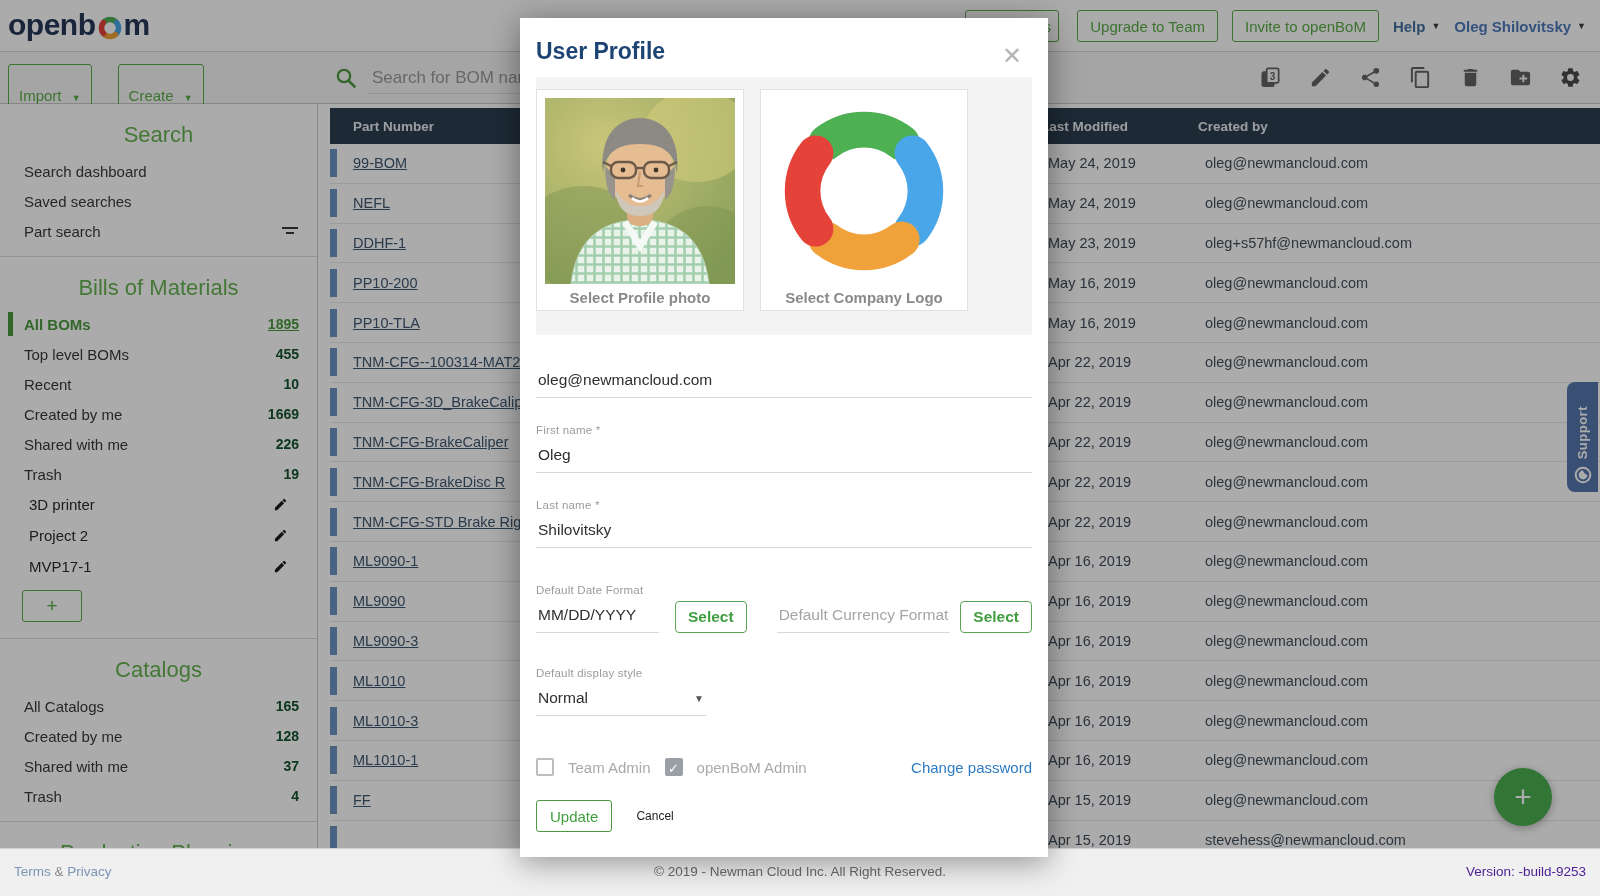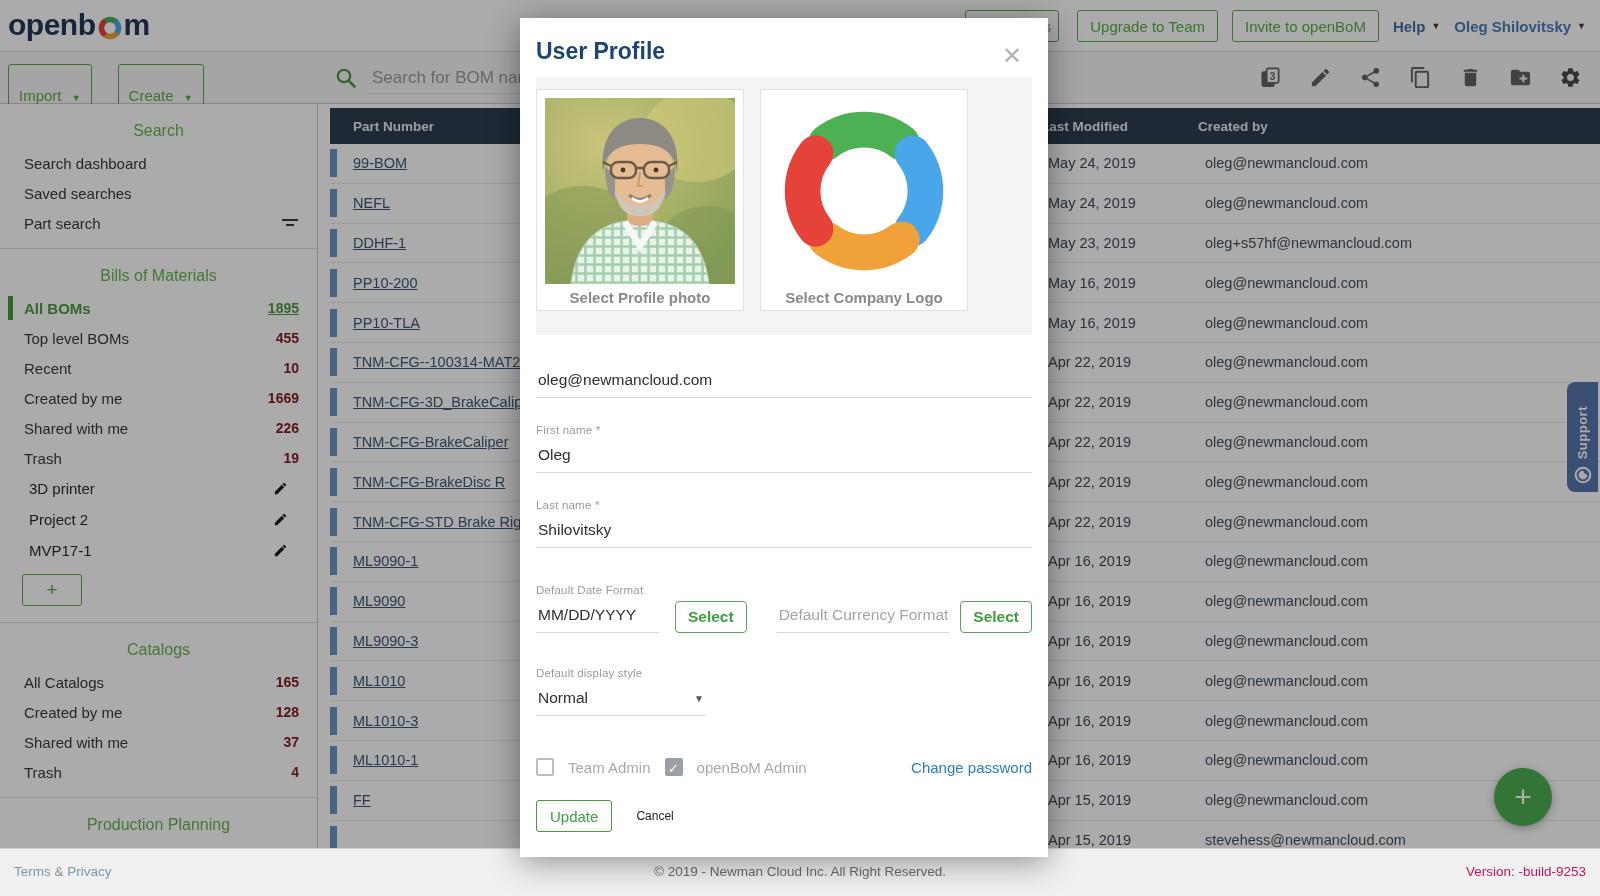--- a/index.html
+++ b/index.html
@@ -35,24 +35,24 @@
     font-size:17px; color:#555; width:610px; height:32px; padding:2px 4px; font-family:inherit; }
   .search-input::placeholder { color:#9a9a9a; }
   .tb-icons { position:absolute; right:18px; top:14px; display:flex; align-items:center; gap:27px; }
   .tb-icons .icn { width:23px; height:23px; cursor:pointer; }
   .tb-icons svg { width:23px; height:23px; fill:#636363; }
 
   
   .sidebar { position:absolute; left:0; top:104px; width:318px; bottom:48px; background:#fff;
     border-right:1px solid #ccc; z-index:1; overflow:hidden; }
   .sb-sec { padding-top:10px; }
-  .sb-title { text-align:center; color:#66b351; font-size:16px; font-weight:400; margin:8px 0 8px; }
+  .sb-title { text-align:center; color:#66b351; font-size:22px; font-weight:400; margin:8px 0 8px; }
   .sb-item { position:relative; display:flex; align-items:center; height:30px; padding:0 18px 0 24px;
     font-size:15px; color:#3a3a3a; cursor:pointer; }
-  .sb-item .cnt { margin-left:auto; font-size:14px; font-weight:bold; color:#7f1d1d; }
+  .sb-item .cnt { margin-left:auto; font-size:14px; font-weight:bold; color:#14532d; }
   .sb-item.active { color:#4c9a3f; font-weight:bold; }
   .sb-item.active::before { content:""; position:absolute; left:8px; top:3px; width:5px; height:24px;
     background:#4c9a3f; }
   .sb-item.active .cnt { color:#4c9a3f; text-decoration:underline; }
   .sb-divider { border:none; border-top:1px solid #dcdcdc; margin:10px 0 0; }
   .filter-icn { margin-left:auto; }
   .grp-item { display:flex; align-items:center; height:31px; padding:0 16px 0 20px; font-size:15px;
     color:#2c2c2c; cursor:pointer; }
   .grp-plus { font-size:17px; font-weight:bold; margin-right:9px; color:#222; }
   .grp-icons { margin-left:auto; display:flex; align-items:center; gap:13px; }
@@ -89,21 +89,21 @@
 
   
   .backdrop { position:absolute; left:0; top:0; right:0; bottom:48px; background:rgba(0,0,0,.33); z-index:40; }
 
   
   .app-footer { position:absolute; left:0; bottom:0; width:1600px; height:48px; background:#f0f0f0;
     border-top:1px solid #d0d0d0; z-index:50; font-size:13.5px; }
   .ft-terms { position:absolute; left:14px; top:15px; color:#8a8a8a; }
   .ft-terms a { color:#7b96b5; text-decoration:none; cursor:pointer; }
   .ft-copy { position:absolute; left:0; right:0; top:15px; text-align:center; color:#6b6b6b; }
-  .ft-ver { position:absolute; right:14px; top:15px; color:#be185d; }
+  .ft-ver { position:absolute; right:14px; top:15px; color:#4c1d95; }
 
   
   .modal { position:absolute; left:520px; top:18px; width:528px; height:839px; background:#fff; z-index:60;
     box-shadow:0 5px 30px rgba(0,0,0,.4); }
   .m-title { padding:20px 16px 12px; font-size:23px; color:#1d4473; }
   .m-close { position:absolute; top:26px; right:26px; font-size:24px; color:#b5b5b5; cursor:pointer;
     line-height:1; }
   .photo-sec { margin:0 16px; height:258px; background:#f4f4f4; display:flex; justify-content:flex-start;
     gap:16px; padding-top:12px; }
   .pcard { width:208px; height:222px; background:#fff; border:1px solid #e2e2e2; padding:8px 8px 0;

